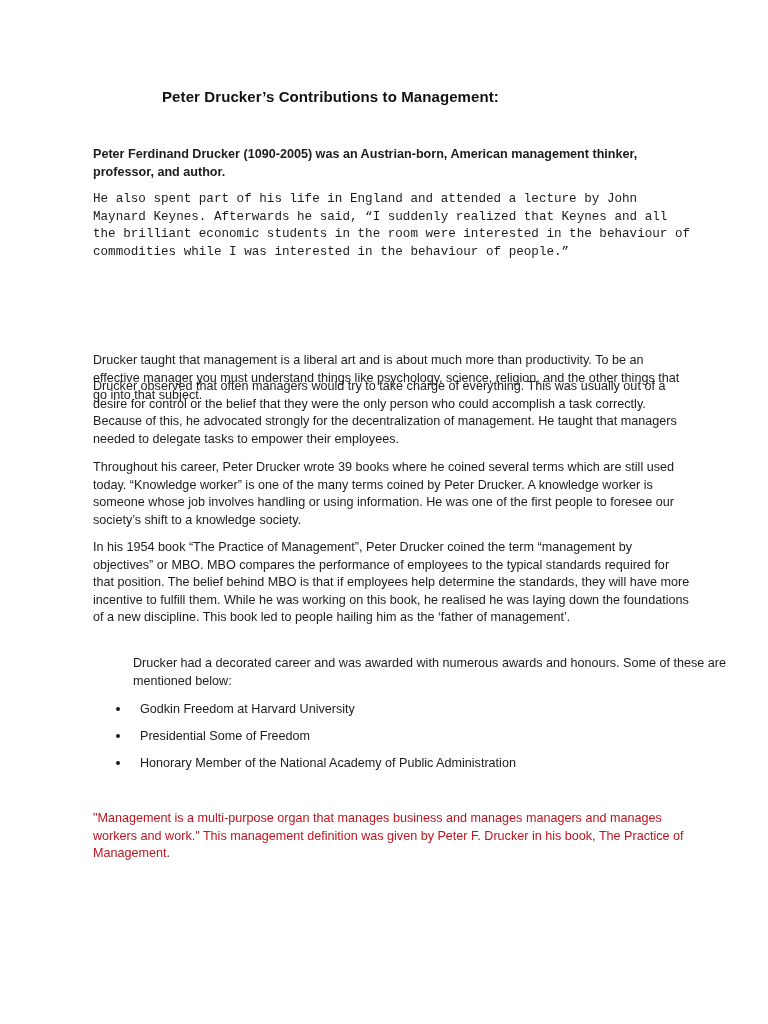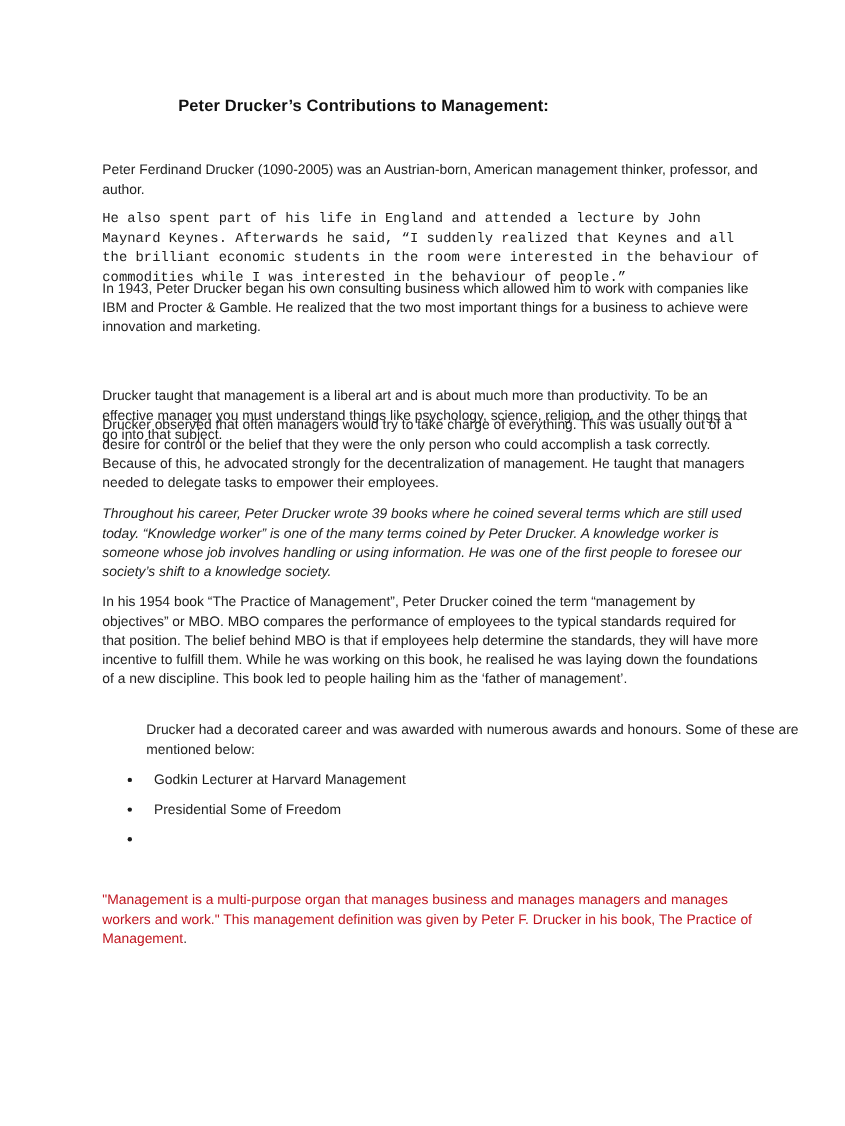--- a/index.html
+++ b/index.html
@@ -33,29 +33,28 @@
   }
   .quote { color: #c0141e; }
   .quote .end { color: #333333; }
 </style>
 </head>
 <body>
 
 <div class="page">
   <div class="title">Peter Drucker’s Contributions to Management:</div>
 
-  <p class="para" style="top:146px;">Peter Ferdinand Drucker (1090-2005) was an Austrian-born, American management thinker, professor, and author.</p>
+  <p class="para" style="top:146px;font-weight:bold;">Peter Ferdinand Drucker (1090-2005) was an Austrian-born, American management thinker, professor, and author.</p>
   <p class="para" style="top:191px;font-family:Liberation Mono, monospace;">He also spent part of his life in England and attended a lecture by John Maynard Keynes. Afterwards he said, “I suddenly realized that Keynes and all the brilliant economic students in the room were interested in the behaviour of commodities while I was interested in the behaviour of people.”</p>
-  <p class="para" style="top:254px;">In 1943, Peter Drucker began his own consulting business which allowed him to work with companies like IBM and Procter &amp; Gamble. He realized that the two most important things for a business to achieve were innovation and marketing.</p>
   <p class="para" style="top:316px;margin-top:36px;">Drucker taught that management is a liberal art and is about much more than productivity. To be an effective manager you must understand things like psychology, science, religion, and the other things that go into that subject.</p>
   <p class="para" style="top:378px;">Drucker observed that often managers would try to take charge of everything. This was usually out of a desire for control or the belief that they were the only person who could accomplish a task correctly. Because of this, he advocated strongly for the decentralization of management. He taught that managers needed to delegate tasks to empower their employees.</p>
-  <p class="para" style="top:459px;font-style:italic;">Throughout his career, Peter Drucker wrote 39 books where he coined several terms which are still used today. “Knowledge worker” is one of the many terms coined by Peter Drucker. A knowledge worker is someone whose job involves handling or using information. He was one of the first people to foresee our society’s shift to a knowledge society.</p>
+  <p class="para" style="top:459px;">Throughout his career, Peter Drucker wrote 39 books where he coined several terms which are still used today. “Knowledge worker” is one of the many terms coined by Peter Drucker. A knowledge worker is someone whose job involves handling or using information. He was one of the first people to foresee our society’s shift to a knowledge society.</p>
   <p class="para" style="top:539px;">In his 1954 book “The Practice of Management”, Peter Drucker coined the term “management by objectives” or MBO. MBO compares the performance of employees to the typical standards required for that position. The belief behind MBO is that if employees help determine the standards, they will have more incentive to fulfill them. While he was working on this book, he realised he was laying down the foundations of a new discipline. This book led to people hailing him as the ‘father of management’.</p>
   <p class="para" style="top:655px;margin-left:40px;">Drucker had a decorated career and was awarded with numerous awards and honours. Some of these are mentioned below:</p>
 
   <ul class="bullets">
-    <li><span class="dot"></span><span>Godkin Lecturer at Harvard Management</span></li>
+    <li><span class="dot"></span><span>Godkin Freedom at Harvard University</span></li>
     <li><span class="dot"></span><span>Presidential Some of Freedom</span></li>
-    <li><span class="dot"></span></li>
+    <li><span class="dot"></span><span>Honorary Member of the National Academy of Public Administration</span></li>
   </ul>
 
   <p class="para quote" style="top:810px;"><span>"Management is a multi-purpose organ that manages business and manages managers and manages workers and work." This management definition was given by Peter F. Drucker in his book, The Practice of Management</span><span class="end">.</span></p>
 </div>
 
 </body></html>

